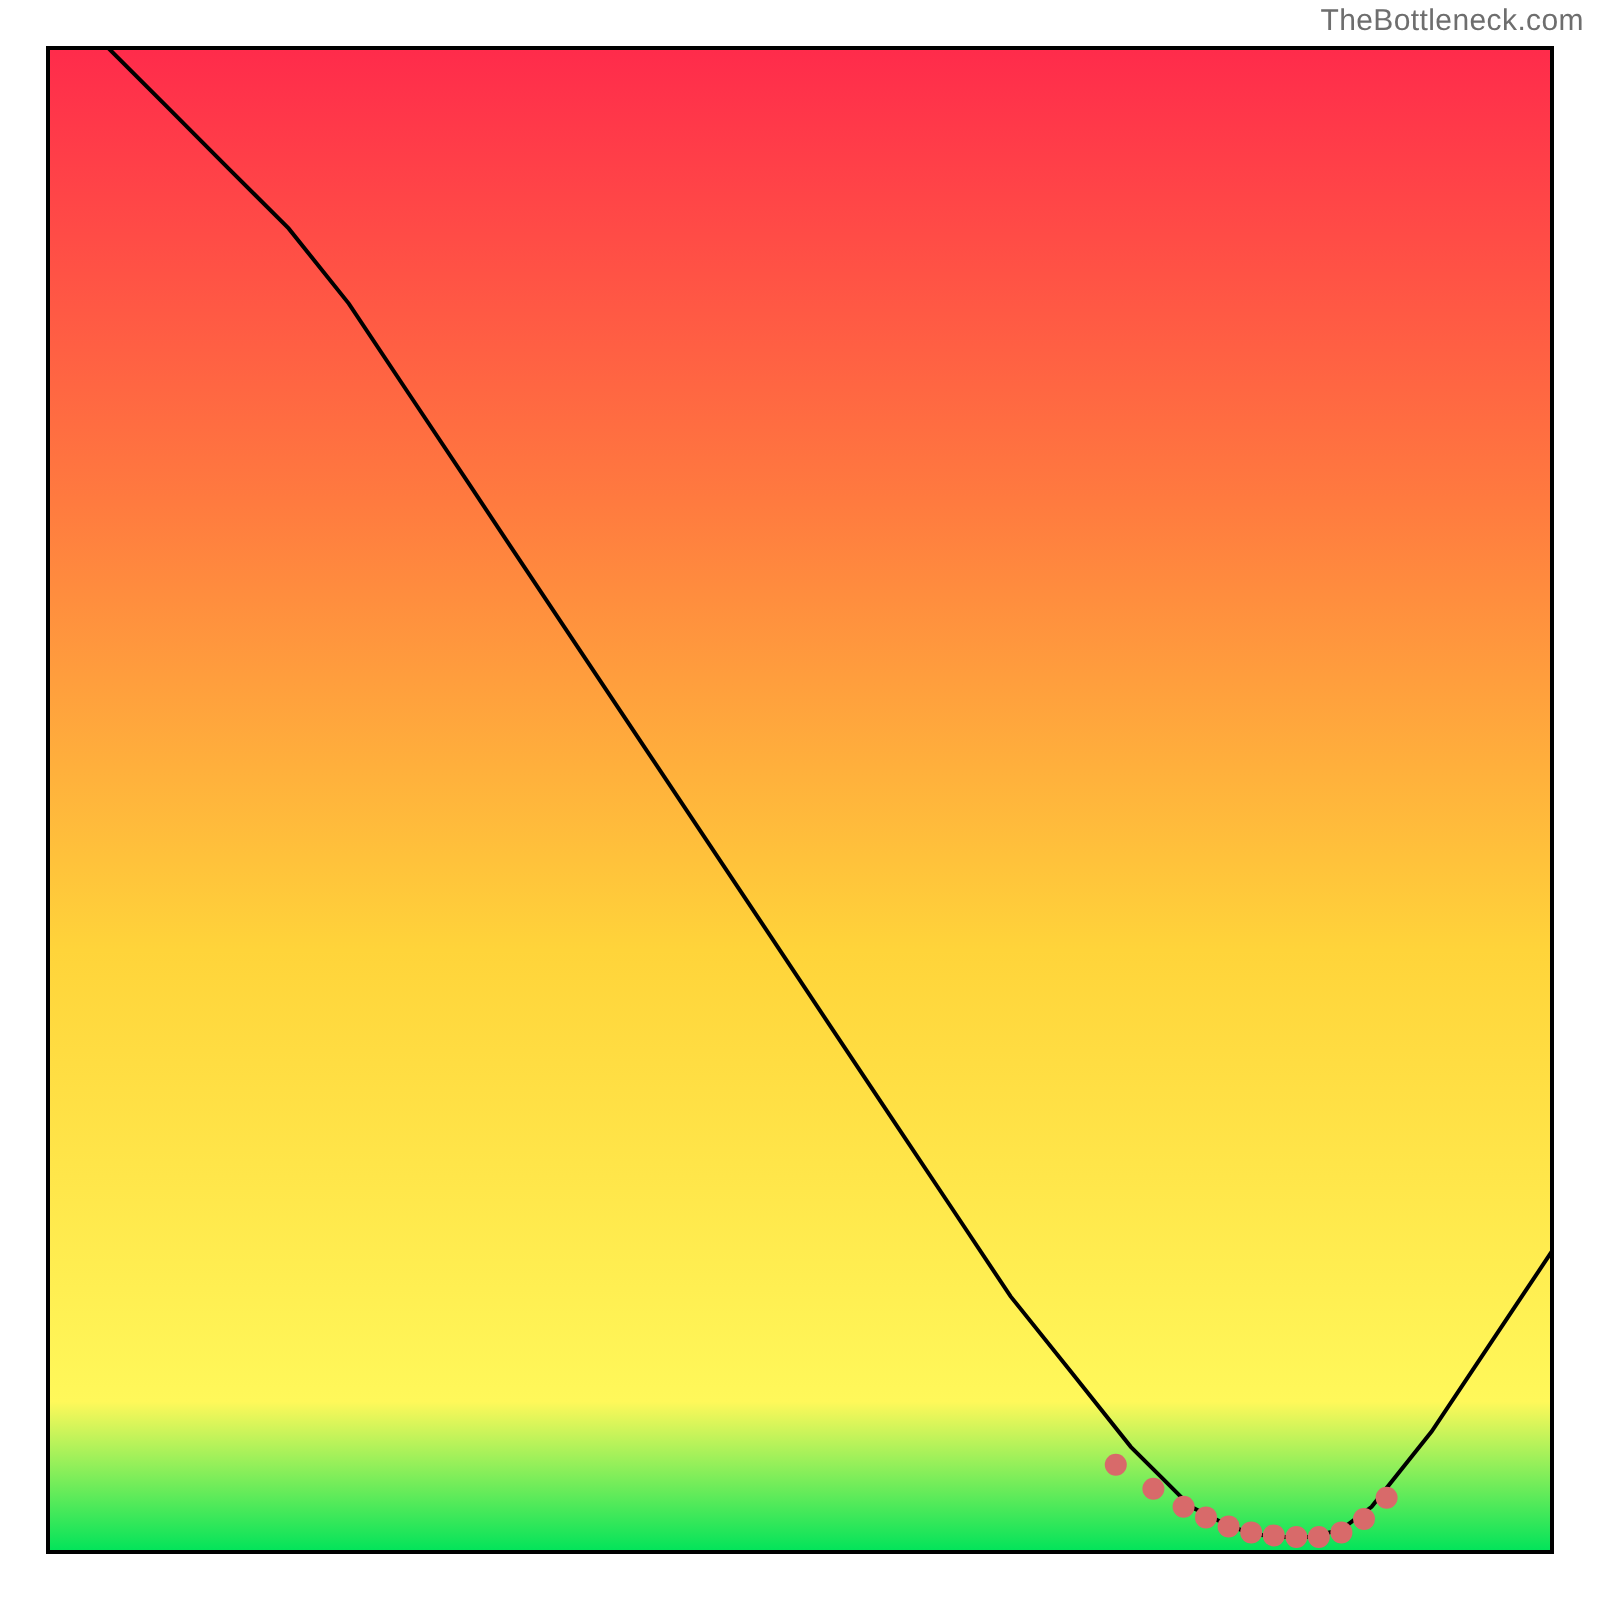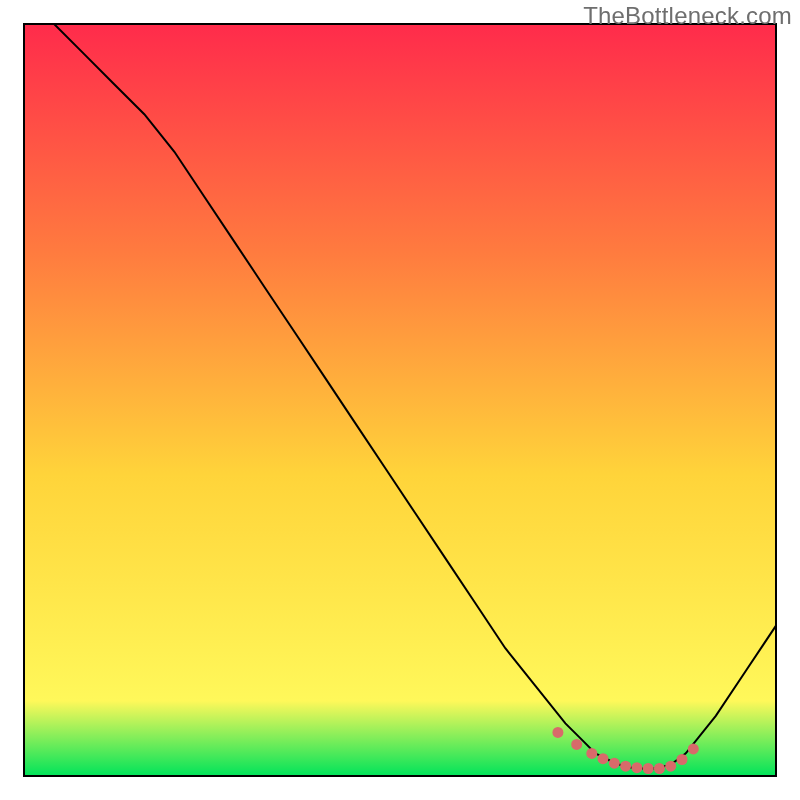--- a/index.html
+++ b/index.html
@@ -21,21 +21,21 @@
     top: 0;
     left: 0;
     width: 800px;
     height: 800px;
     display: block;
   }
   .watermark {
     position: absolute;
     top: 2px;
     right: 8px;
-    font-size: 24px;
+    font-size: 15px;
     color: #6e6e6e;
     font-weight: 400;
     letter-spacing: 0.2px;
   }
 </style>
 </head>
 <body>
 
 <div class="canvas-wrap">
 

